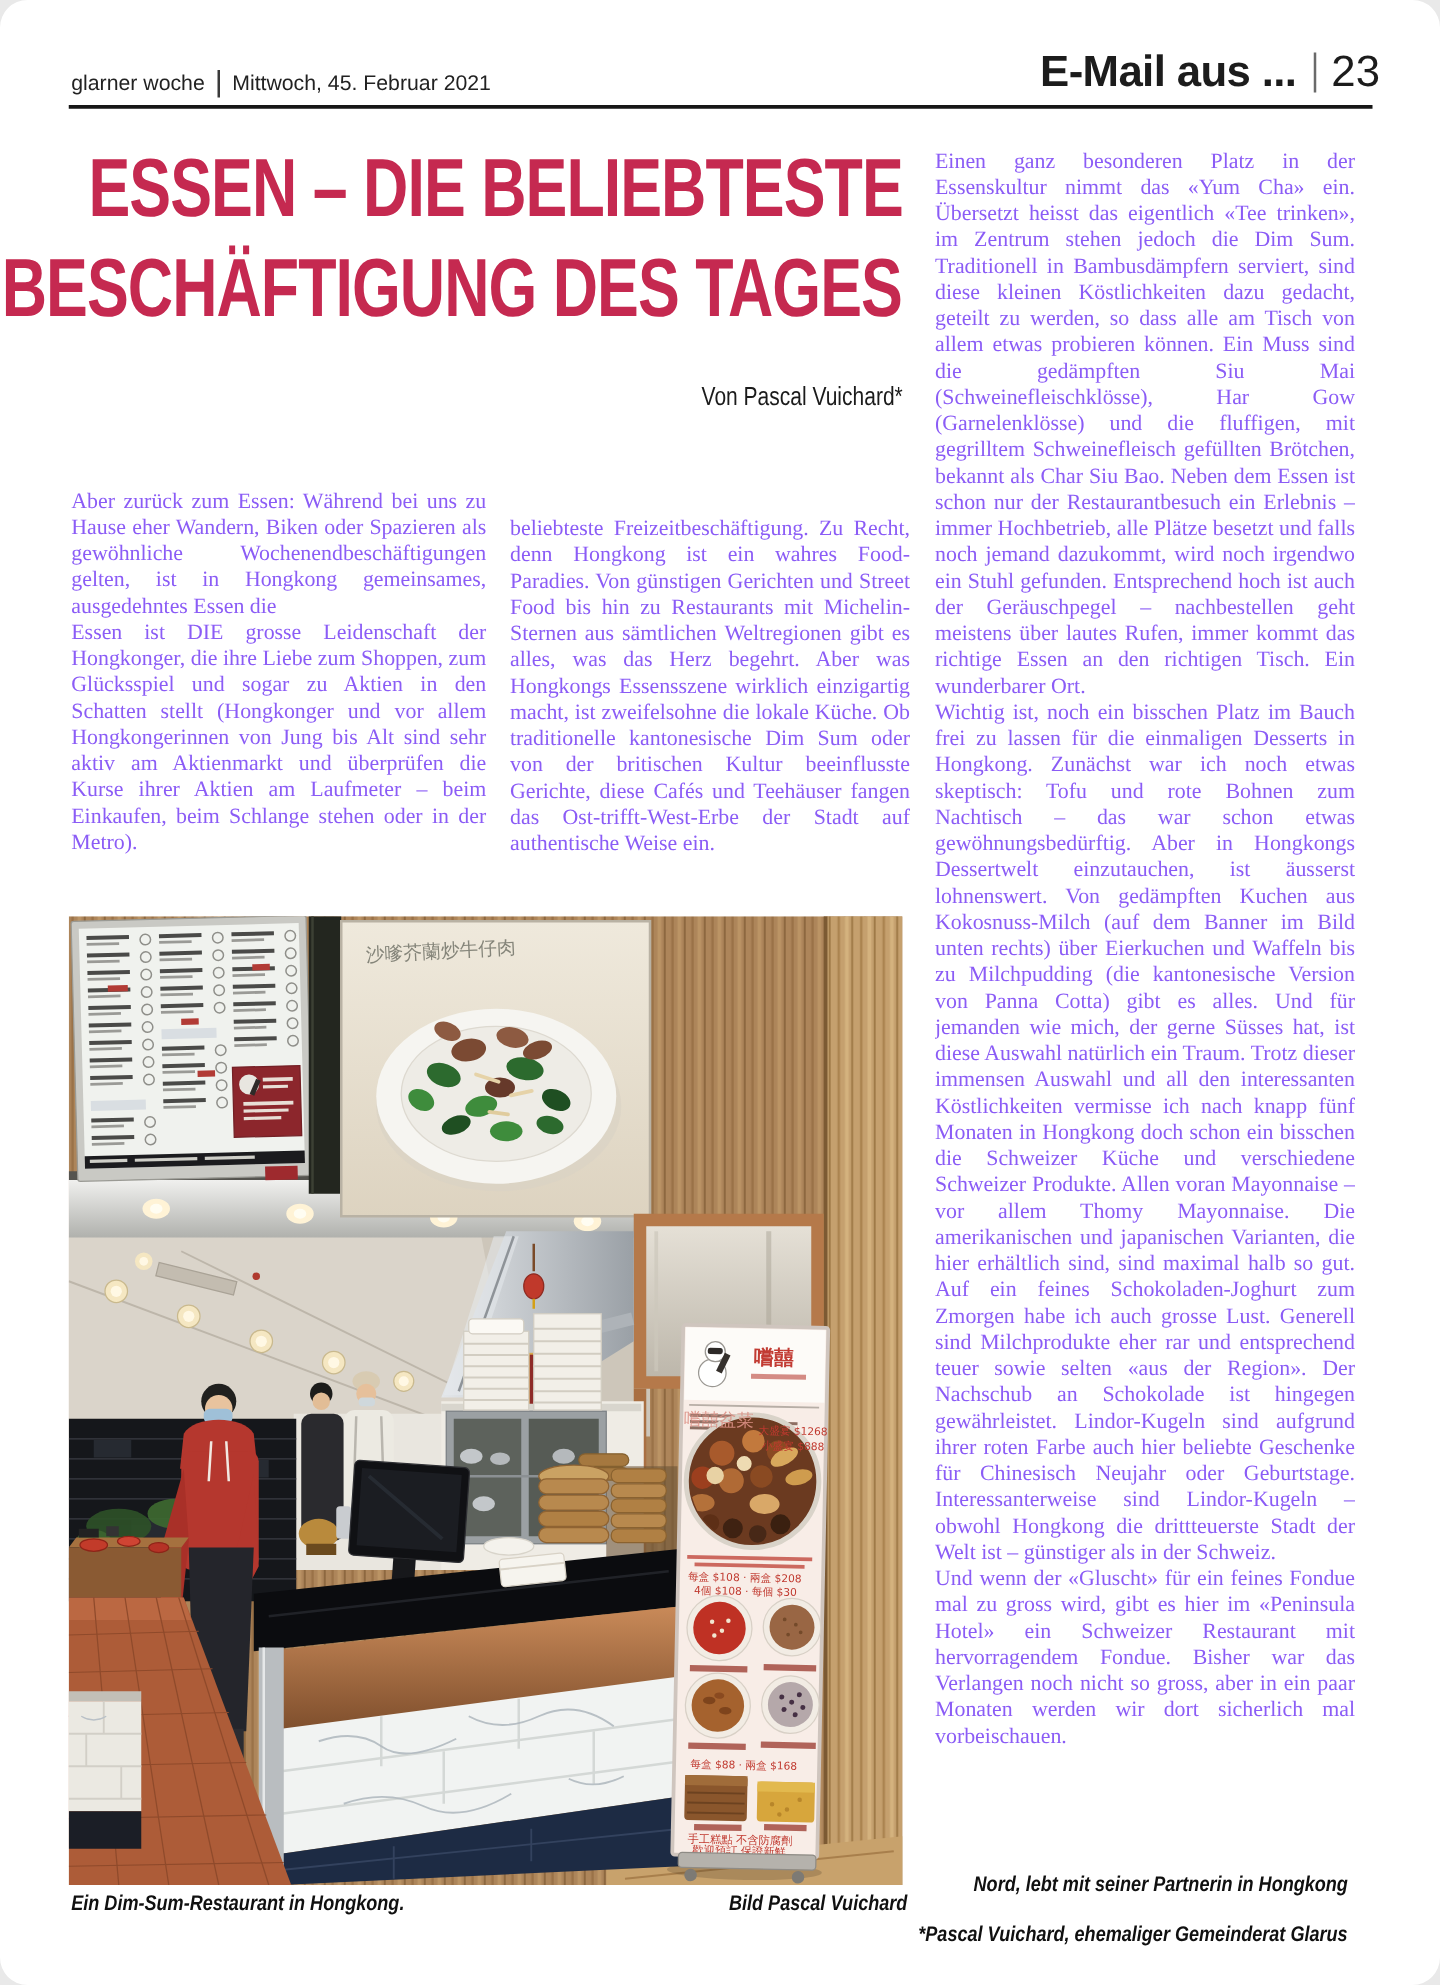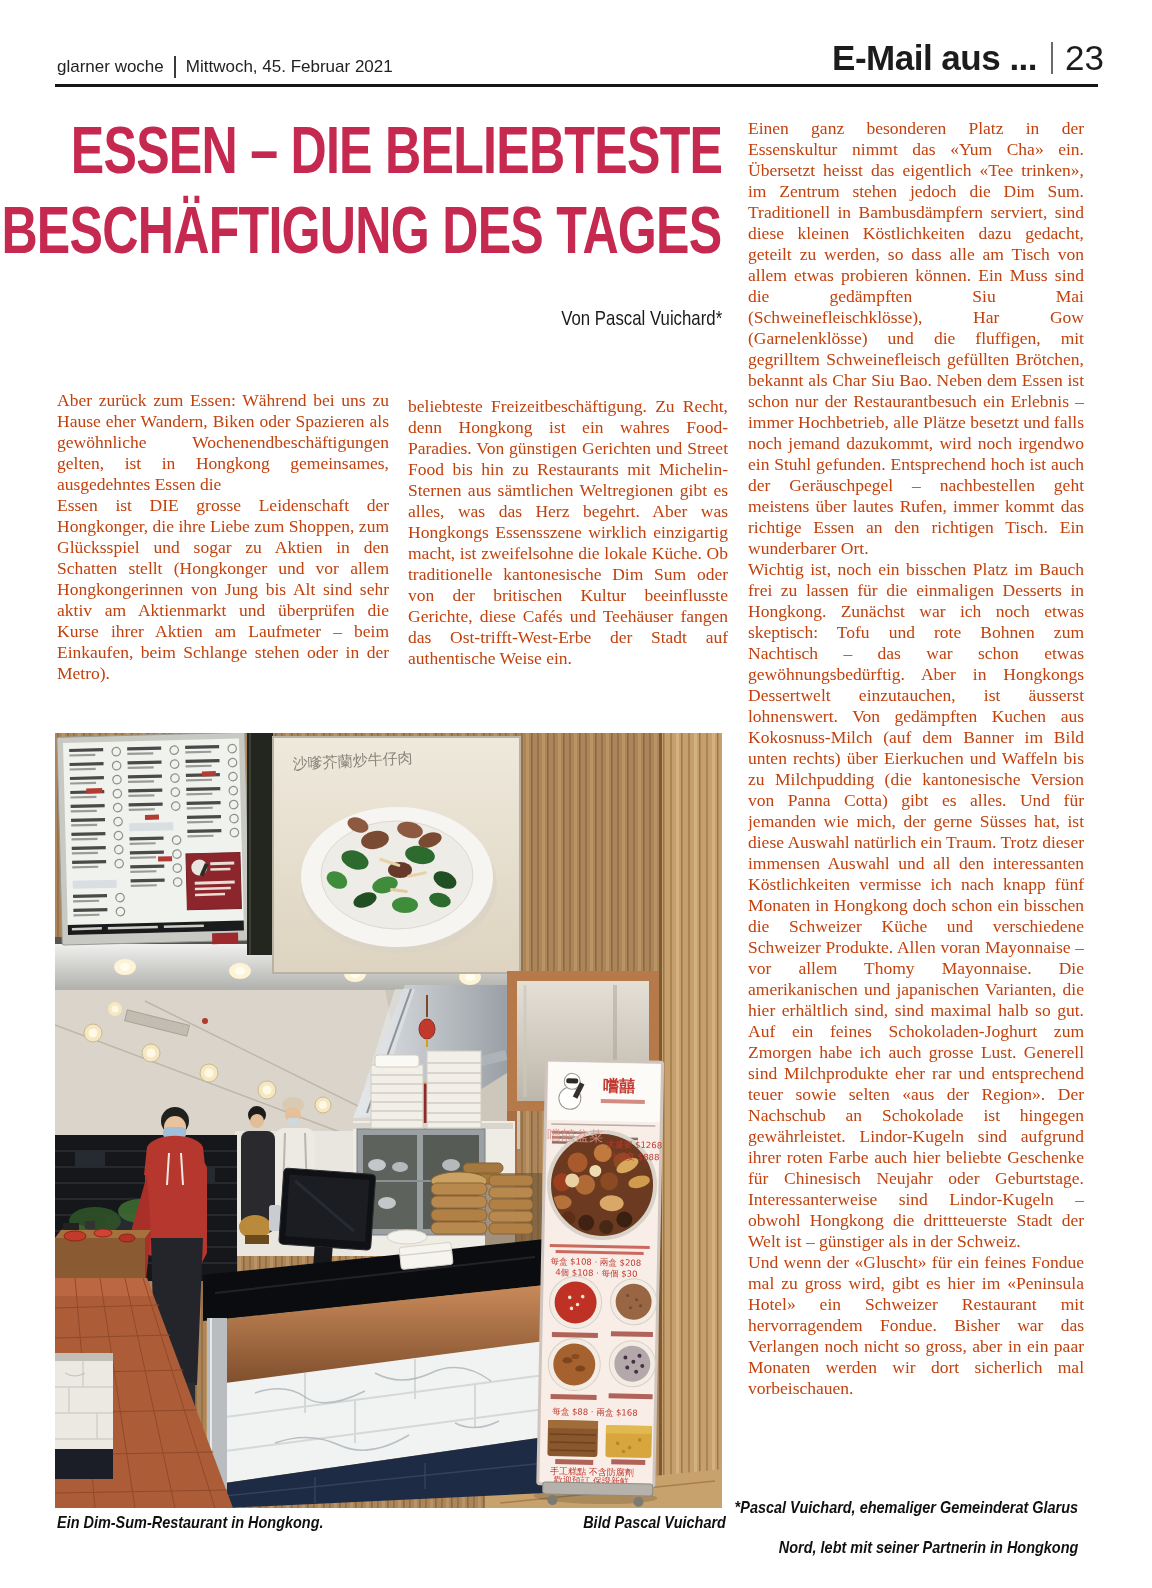--- a/index.html
+++ b/index.html
@@ -2,42 +2,42 @@
 <html style="--title-red: #c52950; --ink: #1c1c1c; --banner-red: #c0392f;"><head>
 <meta charset="utf-8">
 <style>
   :root{
     --title-red:#c52950;
     --ink:#1c1c1c;
     --banner-red:#c0392f;
   }
   html,body{margin:0;padding:0;background:#e9e9e9;}
   .page{position:relative;width:1152px;height:1588px;background:#ffffff;margin:0 auto;overflow:hidden;
-        font-family:"Liberation Sans",sans-serif;color:var(--ink);}
+        font-family:"Liberation Sans",sans-serif;color:var(--ink);border-radius:22px;}
   
   .mast-left{position:absolute;left:57px;top:56px;font-size:17px;color:#222;display:flex;align-items:center;}
   .mast-left .sep{display:inline-block;width:2px;height:22px;background:#3a3a3a;margin:0 10px;}
   .mast-right{position:absolute;right:48px;top:38px;display:flex;align-items:center;font-size:35px;}
   .mast-right .section{font-weight:bold;letter-spacing:-0.5px;}
   .mast-right .sep{display:inline-block;width:2px;height:32px;background:#6a6a6a;margin:0 12px 0 14px;}
   .mast-right .pagenum{font-weight:400;}
   .rule{position:absolute;left:55px;top:84px;width:1043px;height:3px;background:#161616;}
   
   .title{position:absolute;right:430px;top:110px;text-align:right;color:var(--title-red);
          font-weight:bold;font-size:66px;line-height:80px;letter-spacing:-1px;}
   .condX{display:inline-block;transform:scaleX(.76);transform-origin:100% 50%;white-space:nowrap;}
   .condL{display:inline-block;transform:scaleX(.85);transform-origin:0 50%;white-space:nowrap;}
   .byline{position:absolute;right:430px;top:306px;font-size:21px;color:#1b1b1b;text-align:right;}
   .byline .condX{transform:scaleX(.8);}
   
   .bodycol{position:absolute;font-family:"Liberation Serif",serif;font-size:17.5px;line-height:21px;
-           text-align:justify;color:#c2410c;overflow:hidden;}
+           text-align:justify;color:#8b5cf6;overflow:hidden;}
   .bodycol p{margin:0;}
   .col1{left:57px;top:390px;width:332px;height:308px;}
-  .col2{left:408px;top:396px;width:320px;height:308px;}
+  .col2{left:408px;top:412px;width:320px;height:308px;}
   .col3{left:748px;top:118px;width:336px;height:1378px;}
   
   .photo{position:absolute;left:55px;top:733px;width:667px;height:775px;}
   
   .caption{position:absolute;top:1513px;font-size:17px;font-style:italic;font-weight:bold;color:#101010;}
   .caption-left{left:57px;}
   .caption-right{right:426px;text-align:right;}
   .footnote{position:absolute;right:74px;top:1488px;width:430px;text-align:right;
             font-size:17px;font-style:italic;font-weight:bold;line-height:40px;color:#101010;}
   svg text{font-family:"DejaVu Sans",sans-serif;}
@@ -585,17 +585,17 @@
   </figure>
 
   <div class="caption caption-left">
     <span class="condL">Ein Dim-Sum-Restaurant in Hongkong.</span>
   </div>
   <div class="caption caption-right">
     <span class="condX" style="transform:scaleX(.85)">Bild Pascal Vuichard</span>
   </div>
 
   <div class="footnote">
+    <div><span class="condX" style="transform:scaleX(.85)">Nord, lebt mit seiner Partnerin in Hongkong</span></div>
     <div><span class="condX" style="transform:scaleX(.85)">*Pascal Vuichard, ehemaliger Gemeinderat Glarus</span></div>
-    <div><span class="condX" style="transform:scaleX(.85)">Nord, lebt mit seiner Partnerin in Hongkong</span></div>
   </div>
 
 </div>
 
 </body></html>

